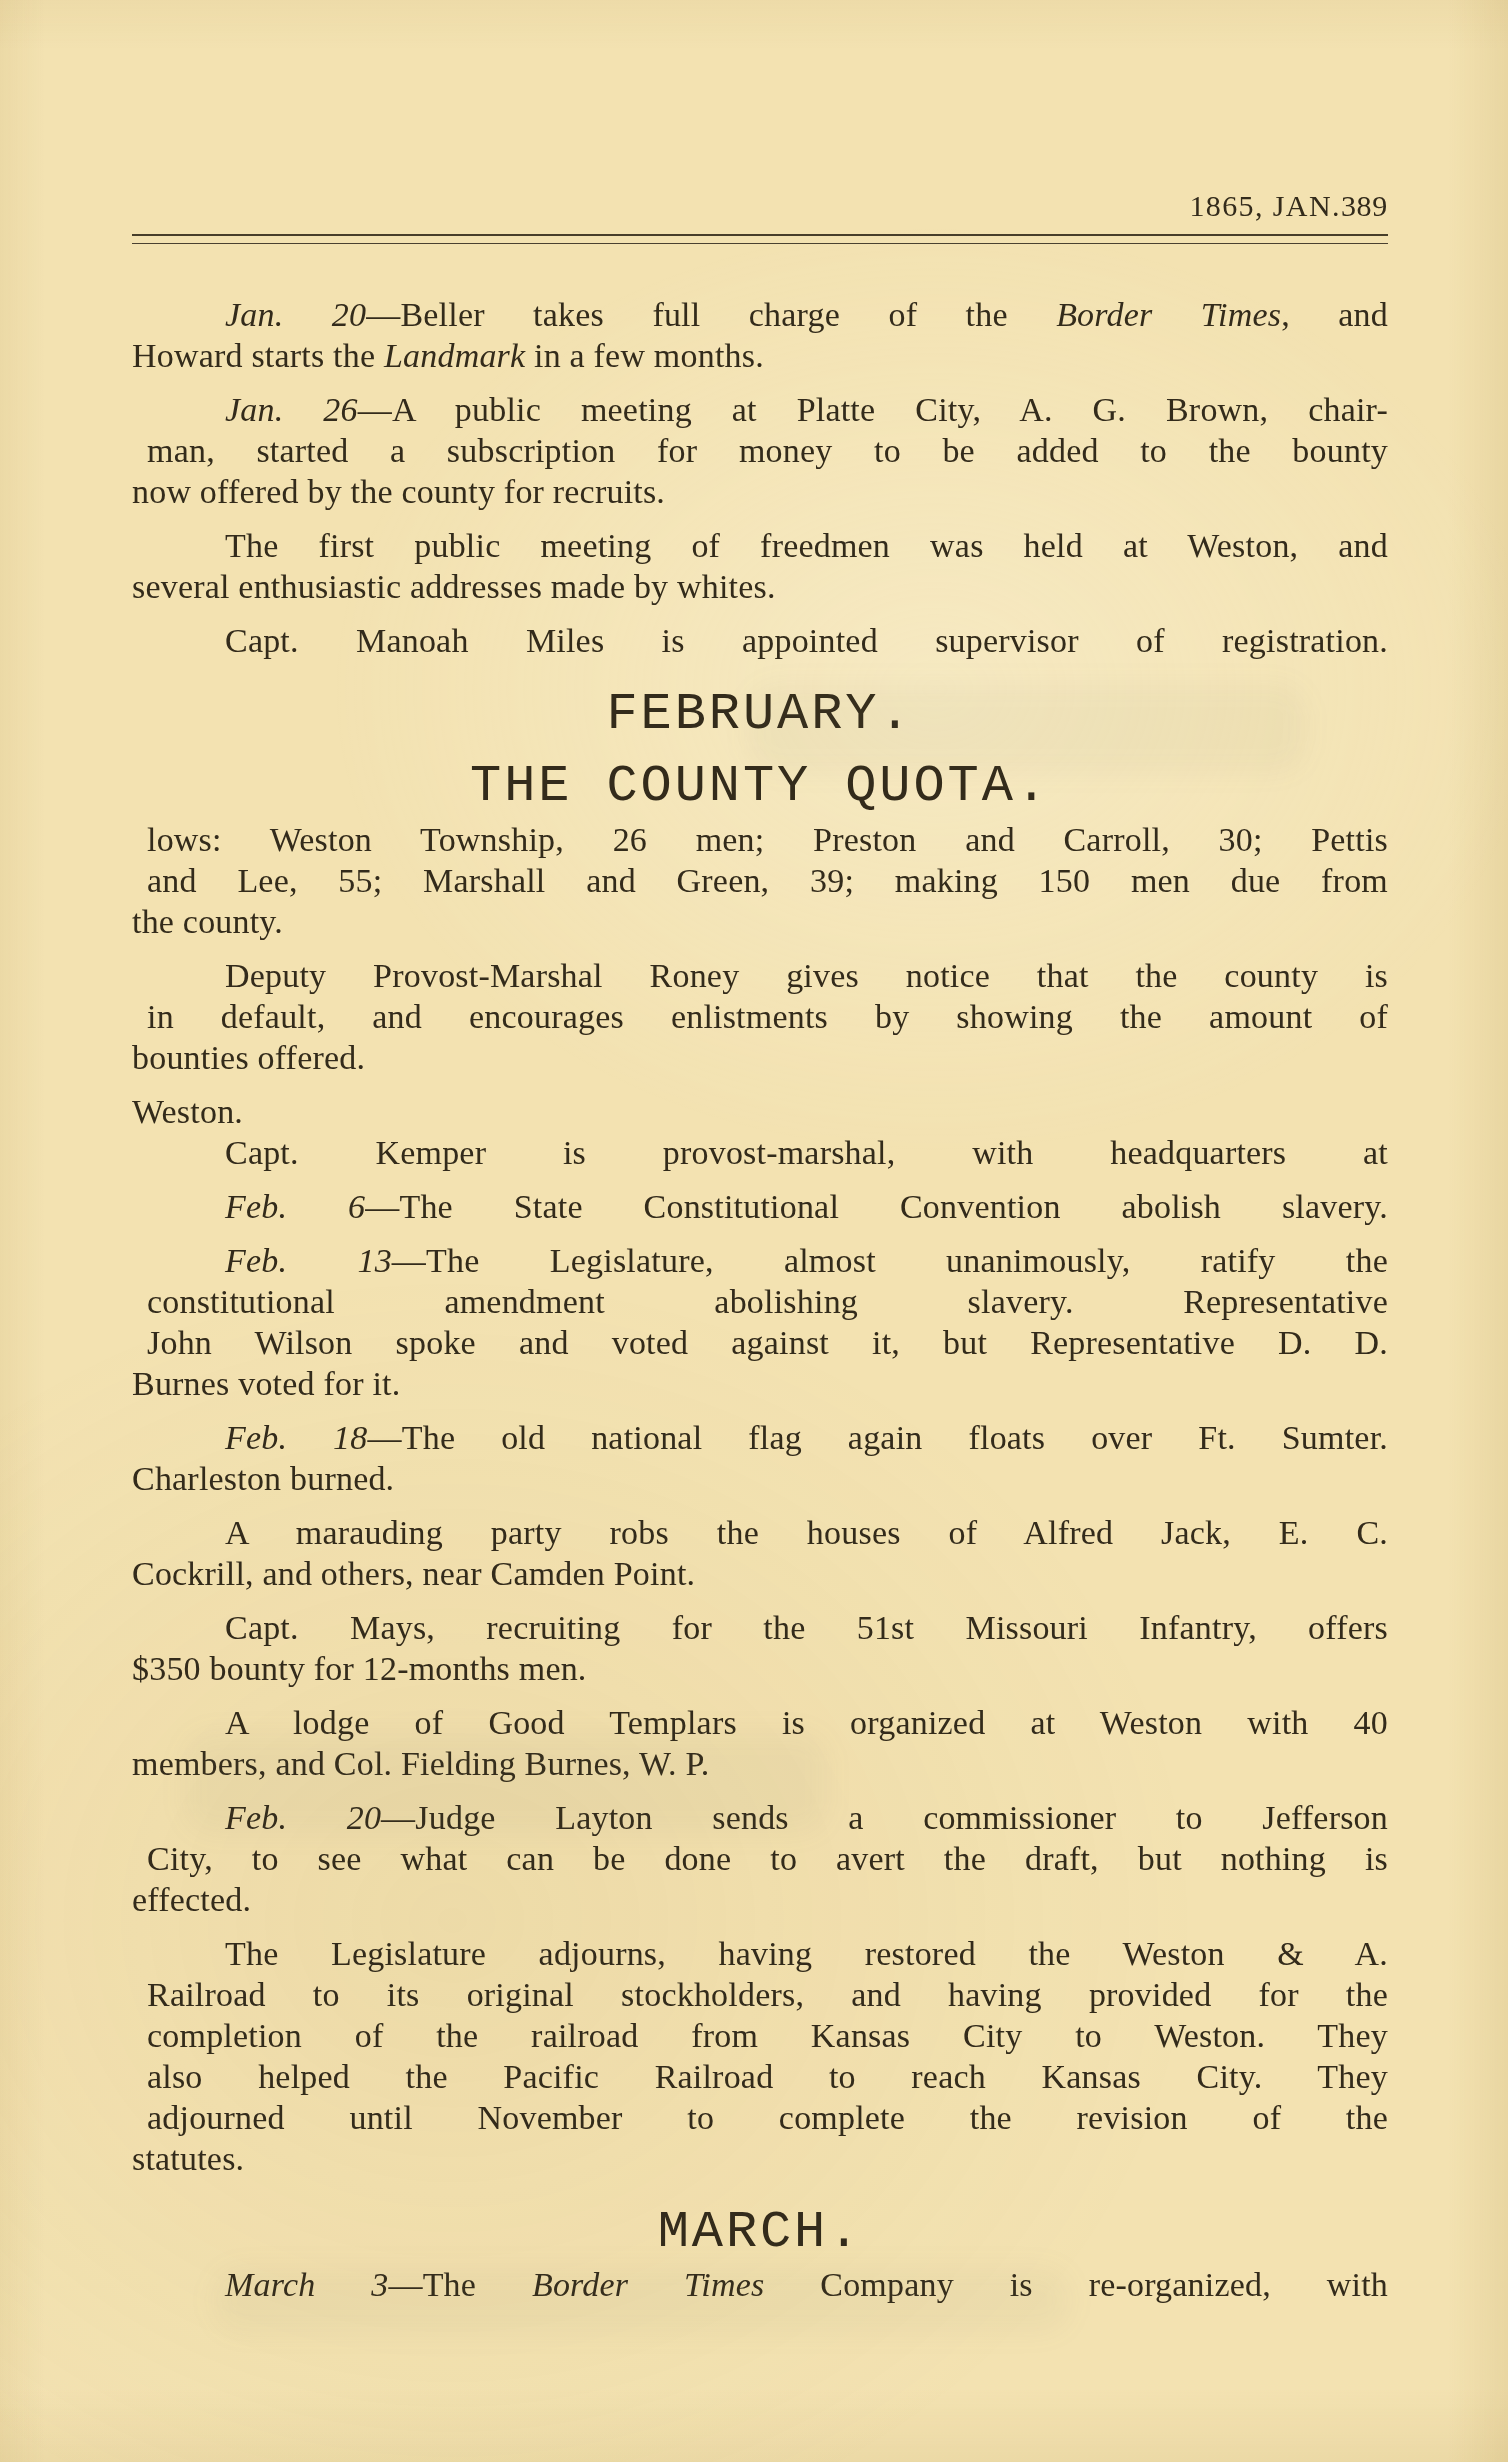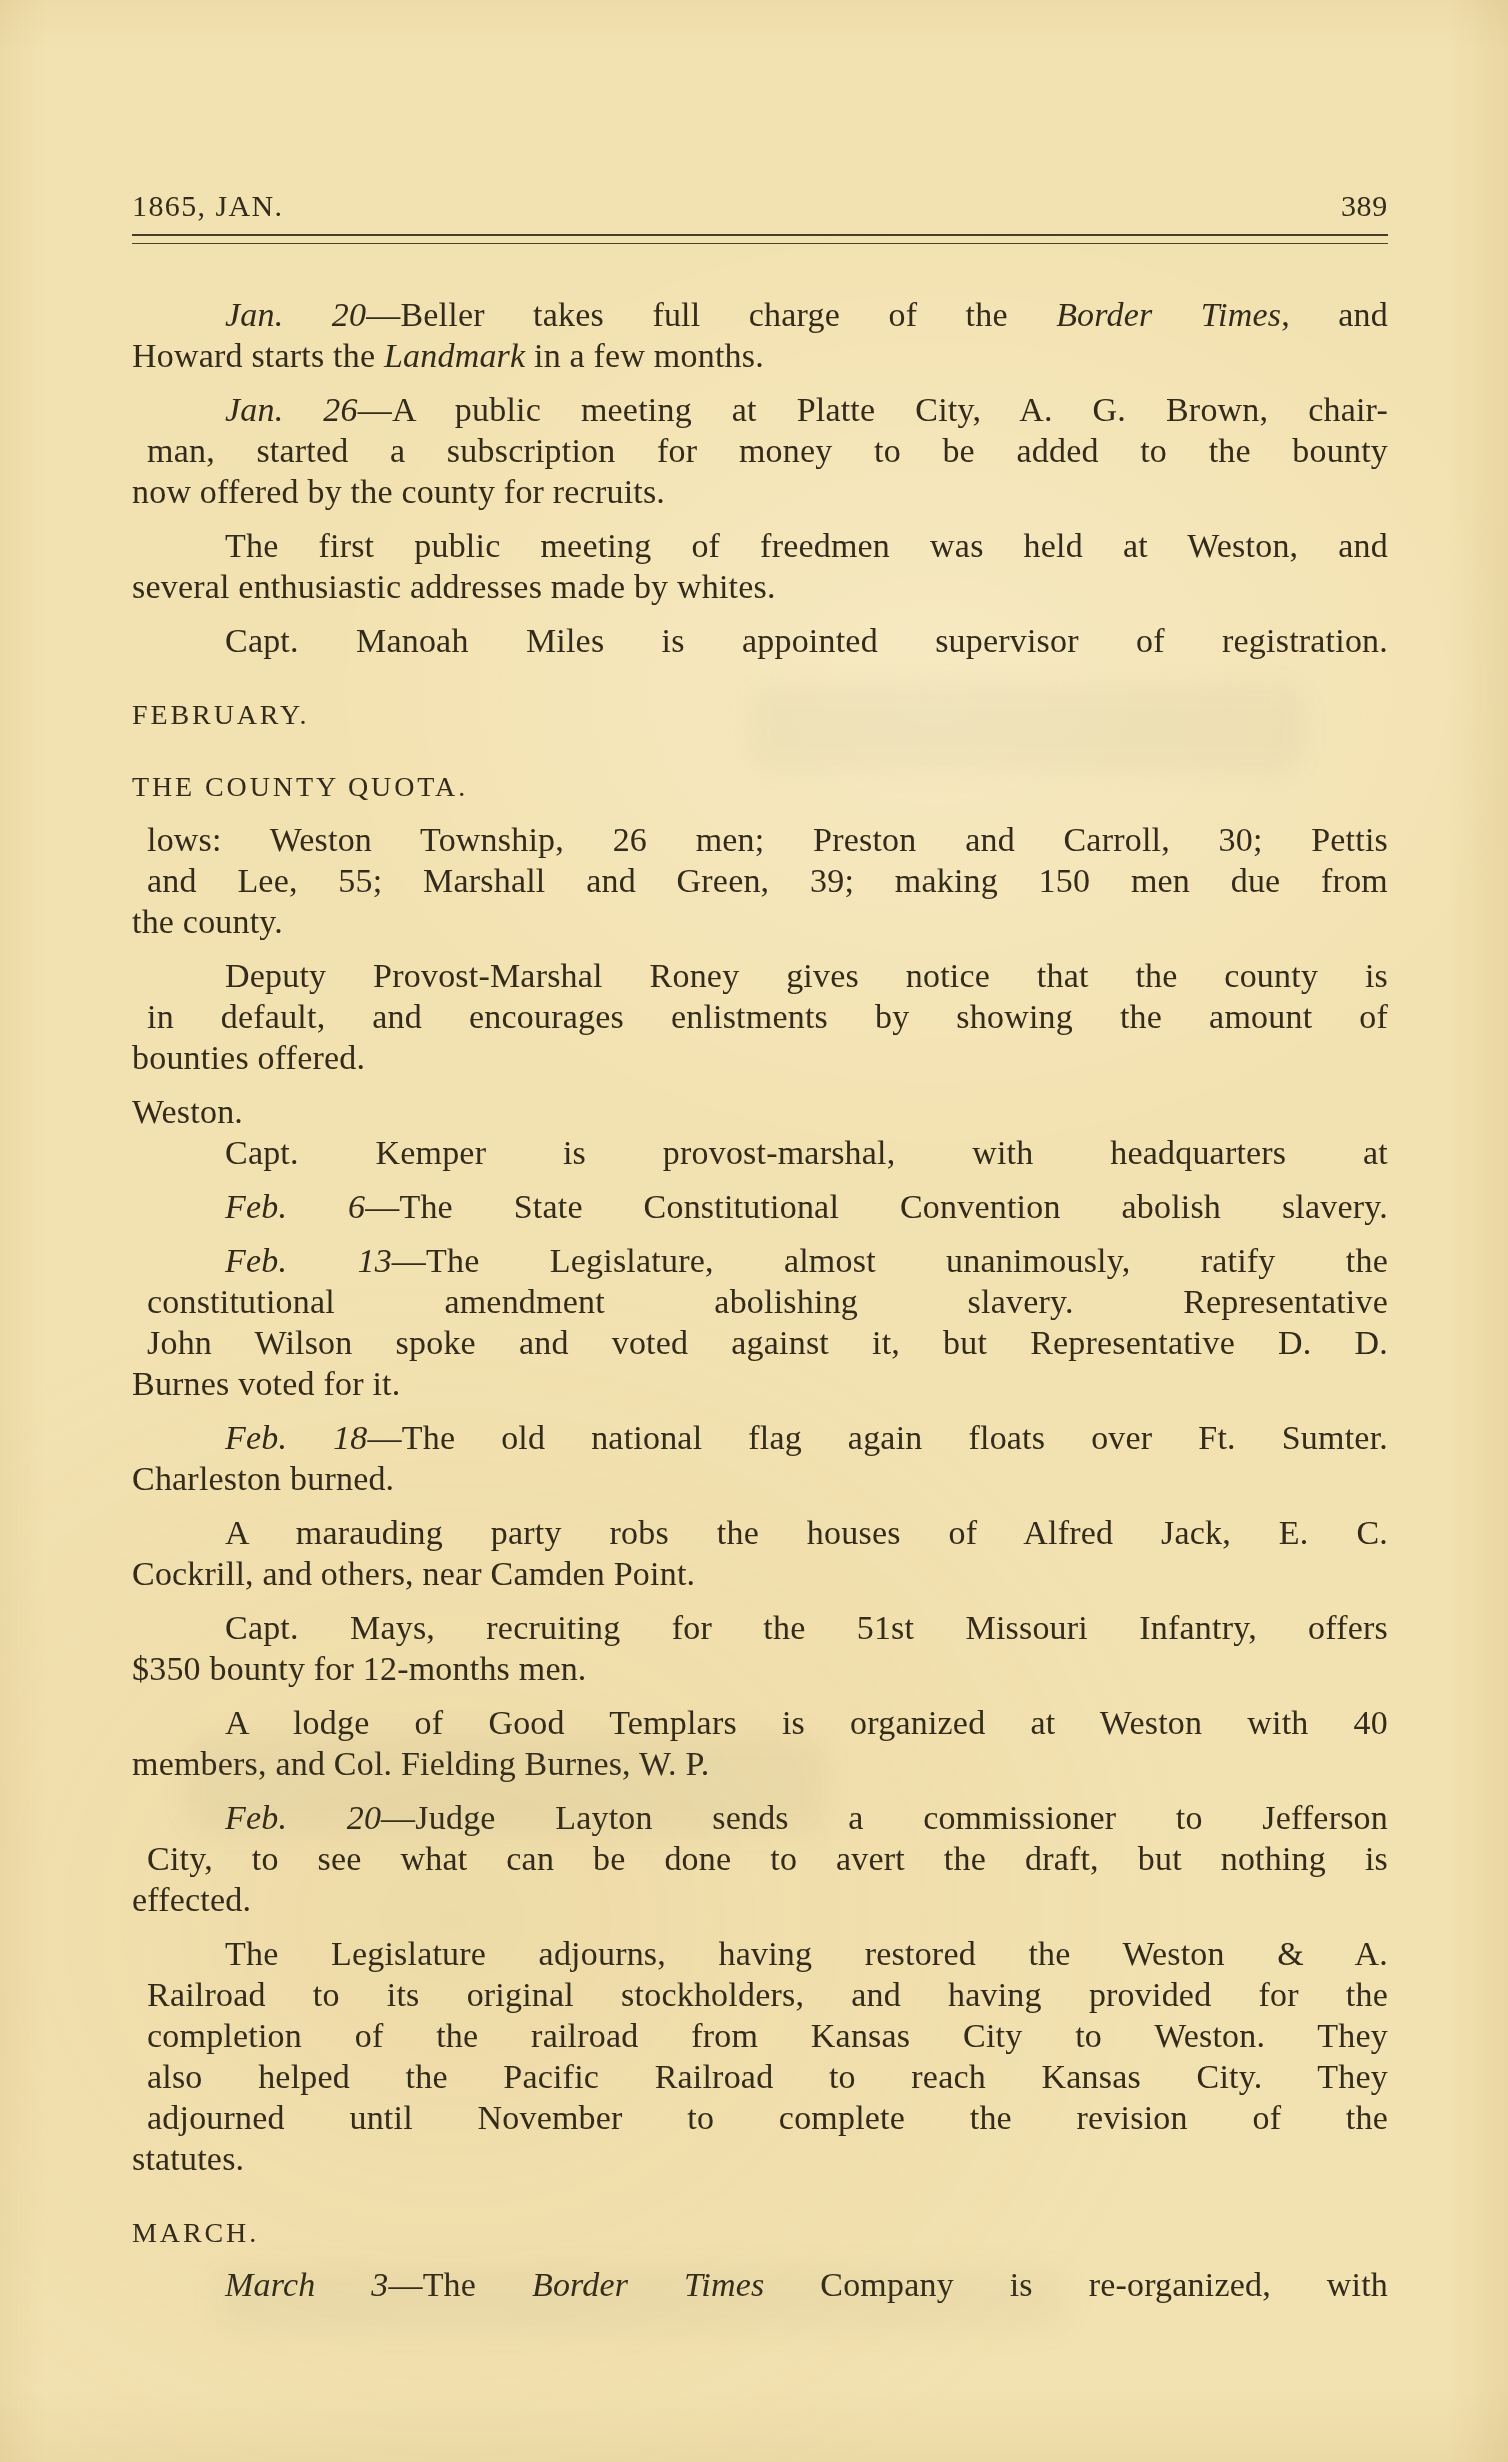--- a/index.html
+++ b/index.html
@@ -25,21 +25,21 @@
     padding: 143px 121px 0 132px;
     color: #332b1b;
   }
   .running-header {
     display: flex;
     align-items: baseline;
     font-size: 30px;
     letter-spacing: 1.4px;
     line-height: 37px;
   }
-  .running-header .h-left  { flex: 1 1 0; text-align: left; }
+  .running-header .h-left  { flex: 1 1 0; text-align: right; }
   .running-header .h-mid   { flex: 0 0 auto; text-align: center; letter-spacing: 0.7px; margin-top: 44px; }
   .running-header .h-right { flex: 1 1 0; text-align: right; }
   .rule {
     margin-top: 10px;
     height: 7.1px;
     border-top: 2.9px solid #473e2a;
     border-bottom: 1.4px solid #4a4130;
   }
   .page-body {
     margin-top: 50px;
@@ -48,24 +48,25 @@
     letter-spacing: 0.2px;
   }
   .para { margin: 0 0 13px 0; }
   .line { text-align: justify; }
   .line.just { text-align: justify; text-align-last: justify; margin-left: 15px; }
   .line.first { text-indent: 78px; }
   .it { font-style: italic; }
   .heading {
     margin: 0;
     padding: 20px 0 11.4px 0;
-    text-align: left;
-    font-size: 28px;
+    text-align: center;
+    font-size: 52px;
     line-height: 41px;
     letter-spacing: 2.9px;
+    font-family: Liberation Mono, monospace;
   }
   
   .ghost {
     position: absolute;
     pointer-events: none;
     background: rgba(120,110,70,0.05);
     filter: blur(13px);
     border-radius: 28.5px;
   }
   .ghost.g1 { left: 749px; top: 685px;  width: 556px; height: 86px; }

